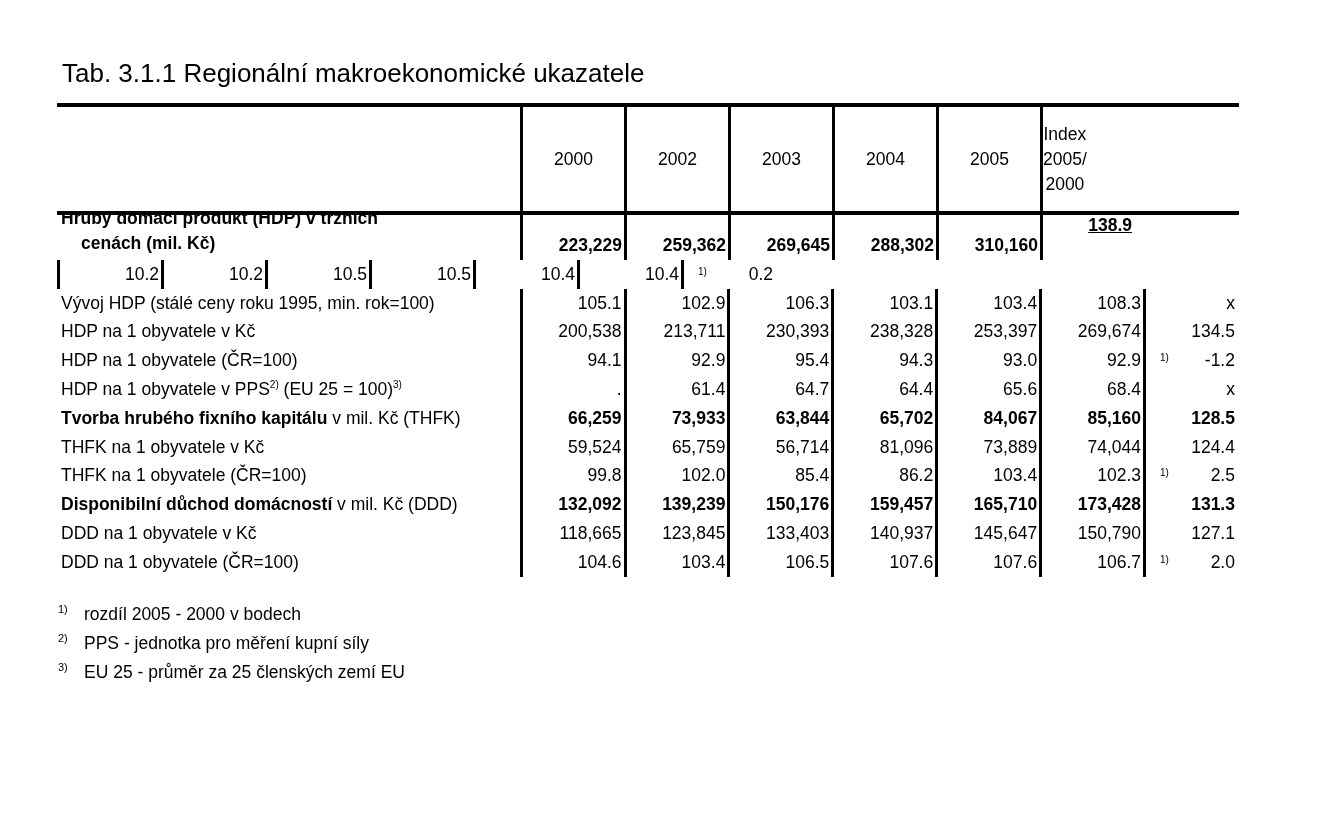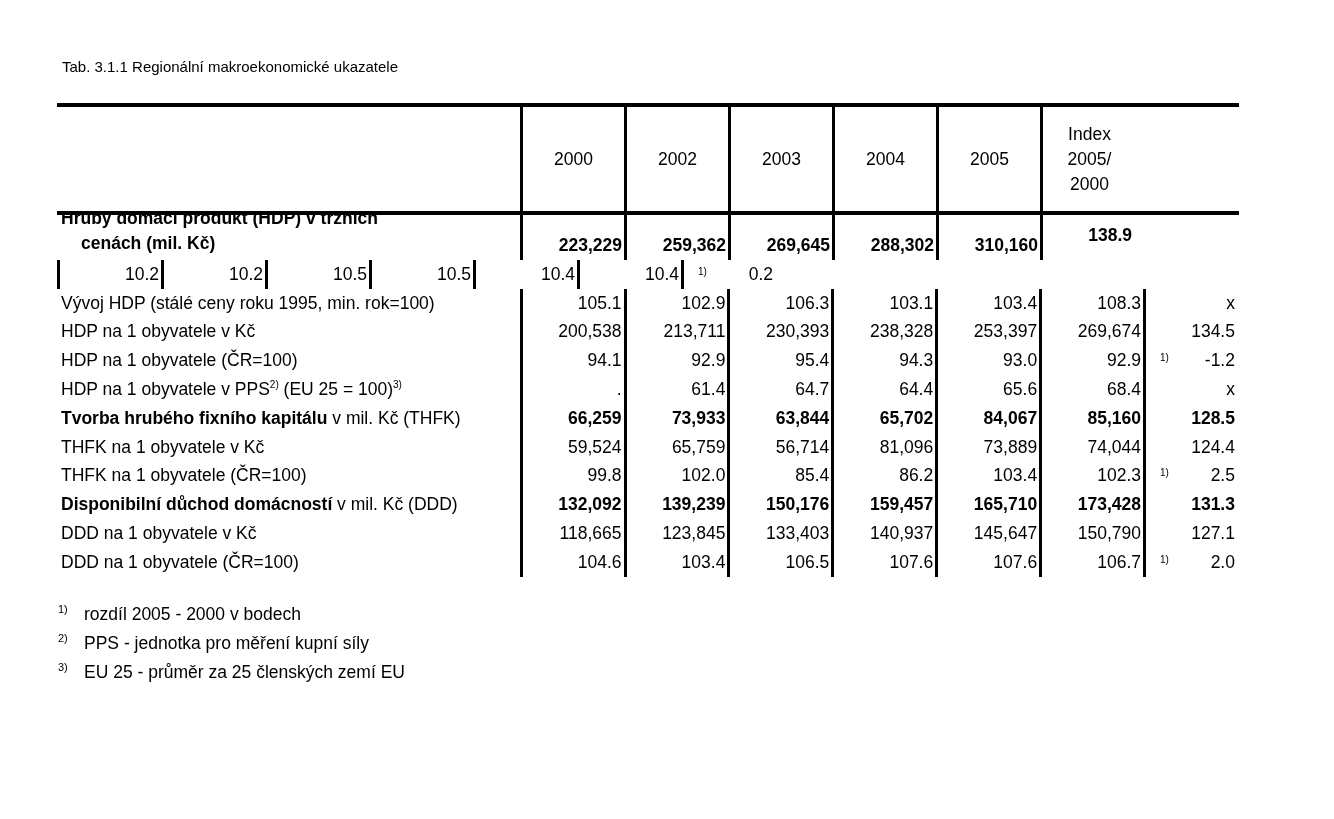--- a/index.html
+++ b/index.html
@@ -1,36 +1,36 @@
 <!DOCTYPE html>
 <html><head>
   <meta charset="utf-8">
   <style>
     html, body { margin: 0; padding: 0; background: #ffffff; }
     body { width: 1334px; height: 819px; position: relative; overflow: hidden;
            font-family: "Liberation Sans", sans-serif; color: #000; }
-    .title { position: absolute; left: 62px; top: 58px; font-size: 15px; text-align: center; }
+    .title { position: absolute; left: 62px; top: 58px; font-size: 26px; text-align: center; }
     .tbl { position: absolute; left: 57px; top: 103px; width: 1182px; }
     .rule-top { height: 4px; background: #000; }
     .rule-mid { height: 4px; background: #000; }
     .header { display: flex; height: 104px; }
     .row { display: flex; height: 28.8px; align-items: center; }
     .row.tall { height: 45px; align-items: flex-end; }
     .c-label { width: 463px; box-sizing: border-box; padding-left: 4px; font-size: 17.5px; white-space: nowrap; }
     .c-year { width: 104px; box-sizing: border-box; border-left: 3px solid #000; text-align: right;
               padding-right: 2px; font-size: 17.5px; height: 100%; display: flex; align-items: center; justify-content: flex-end; }
     .row.tall .c-year { align-items: flex-end; padding-bottom: 4px; }
     .row.tall .c-label { padding-bottom: 4px; }
     .c-year:first-of-type { }
     .c-idx { width: 96px; box-sizing: border-box; border-left: 3px solid #000; font-size: 17.5px; height: 100%;
              display: flex; align-items: center; justify-content: space-between; padding: 0 4px 0 14px; }
-    .row.tall .c-idx { align-items: center; padding-bottom: 4px; }
+    .row.tall .c-idx { align-items: flex-start; padding-bottom: 4px; text-decoration: underline; }
     .header .c-label { }
     .header .c-year { justify-content: center; align-items: center; padding-right: 0; font-size: 17.5px; }
-    .header .c-idx { justify-content: center; text-align: center; line-height: 25px; padding: 12px; }
+    .header .c-idx { text-align: center; line-height: 25px; padding: 0; }
     .c-idx .fn { font-size: 10px; position: relative; top: -3px; }
     .b { font-weight: bold; }
     sup { font-size: 10px; }
     .lbl-two { line-height: 25px; }
     .lbl-two .indent { padding-left: 20px; display: inline-block; }
     .footnotes { position: absolute; left: 58px; top: 600px; font-size: 17.5px; }
     .footnote { display: flex; height: 29px; align-items: center; }
     .footnote .mark { font-size: 11px; width: 26px; position: relative; top: -6px; }
   </style>
 </head>

